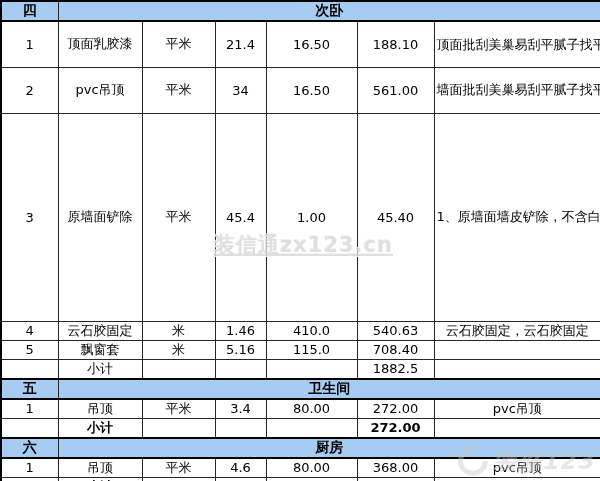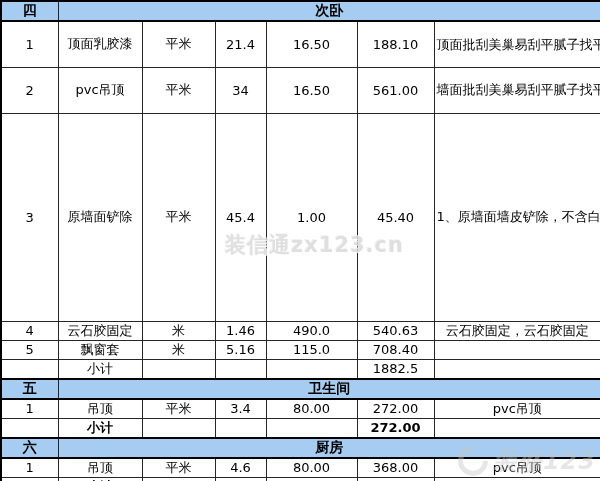--- a/index.html
+++ b/index.html
@@ -26,24 +26,25 @@
   tr.sec td{
     background:#a6cdf1;font-weight:bold;font-size:14px;
     border-top:2px solid #000;border-bottom:2px solid #000;
   }
   tr.sub-bold td{font-weight:bold;}
   
   .rh20{height:20px}.rh46{height:46px}.rh208{height:208px}
   .rh17{height:17px}.rh16{height:16px}.rh15{height:15px}
   
   .wm-center{
-    position:absolute;left:225px;top:231px;z-index:5;pointer-events:none;
+    position:absolute;left:214px;top:231px;z-index:5;pointer-events:none;
     font-size:21px;font-weight:bold;letter-spacing:1px;
     color:#dadada;text-shadow:1px 1px 0 #ffffff,-1px -1px 0 #f0f0f0;
     opacity:.85;
+    text-decoration:underline;
   }
   .wm-corner{
     position:absolute;right:4px;bottom:4px;z-index:5;pointer-events:none;
     display:flex;align-items:center;gap:5px;opacity:.42;color:#c6c6c6;font-style:italic;
   }
   .wm-corner .ring{
     width:20px;height:20px;border:5px solid #c6c6c6;border-radius:50%;
     border-top-color:transparent;transform:rotate(45deg);
   }
   .wm-corner .txt{font-size:24px;font-weight:bold;letter-spacing:1px;}
@@ -98,21 +99,21 @@
       <td>1.00</td>
       <td>45.40</td>
       <td class="remark">1、原墙面墙皮铲除，不含白水泥层、耐水、仿瓷腻子、壁纸铲除；2、对原墙面整体质量较差，如开裂较多较大、隔墙、砂灰墙等，须满贴的确良布按报价单单独计算；3、对外墙内保温及质量较差的隔墙，须满贴纸面石膏板按报价单单独计算；4、原墙空鼓、起皮须铲除后水泥找平，每平米增加35元；5、门、窗洞口减半计算。</td>
     </tr>
 
     <tr class="rh16">
       <td>4</td>
       <td>云石胶固定</td>
       <td>米</td>
       <td>1.46</td>
-      <td>490.0</td>
+      <td>410.0</td>
       <td>540.63</td>
       <td class="remark">云石胶固定，云石胶固定</td>
     </tr>
 
     <tr class="rh16">
       <td>5</td>
       <td>飘窗套</td>
       <td>米</td>
       <td>5.16</td>
       <td>115.0</td>

